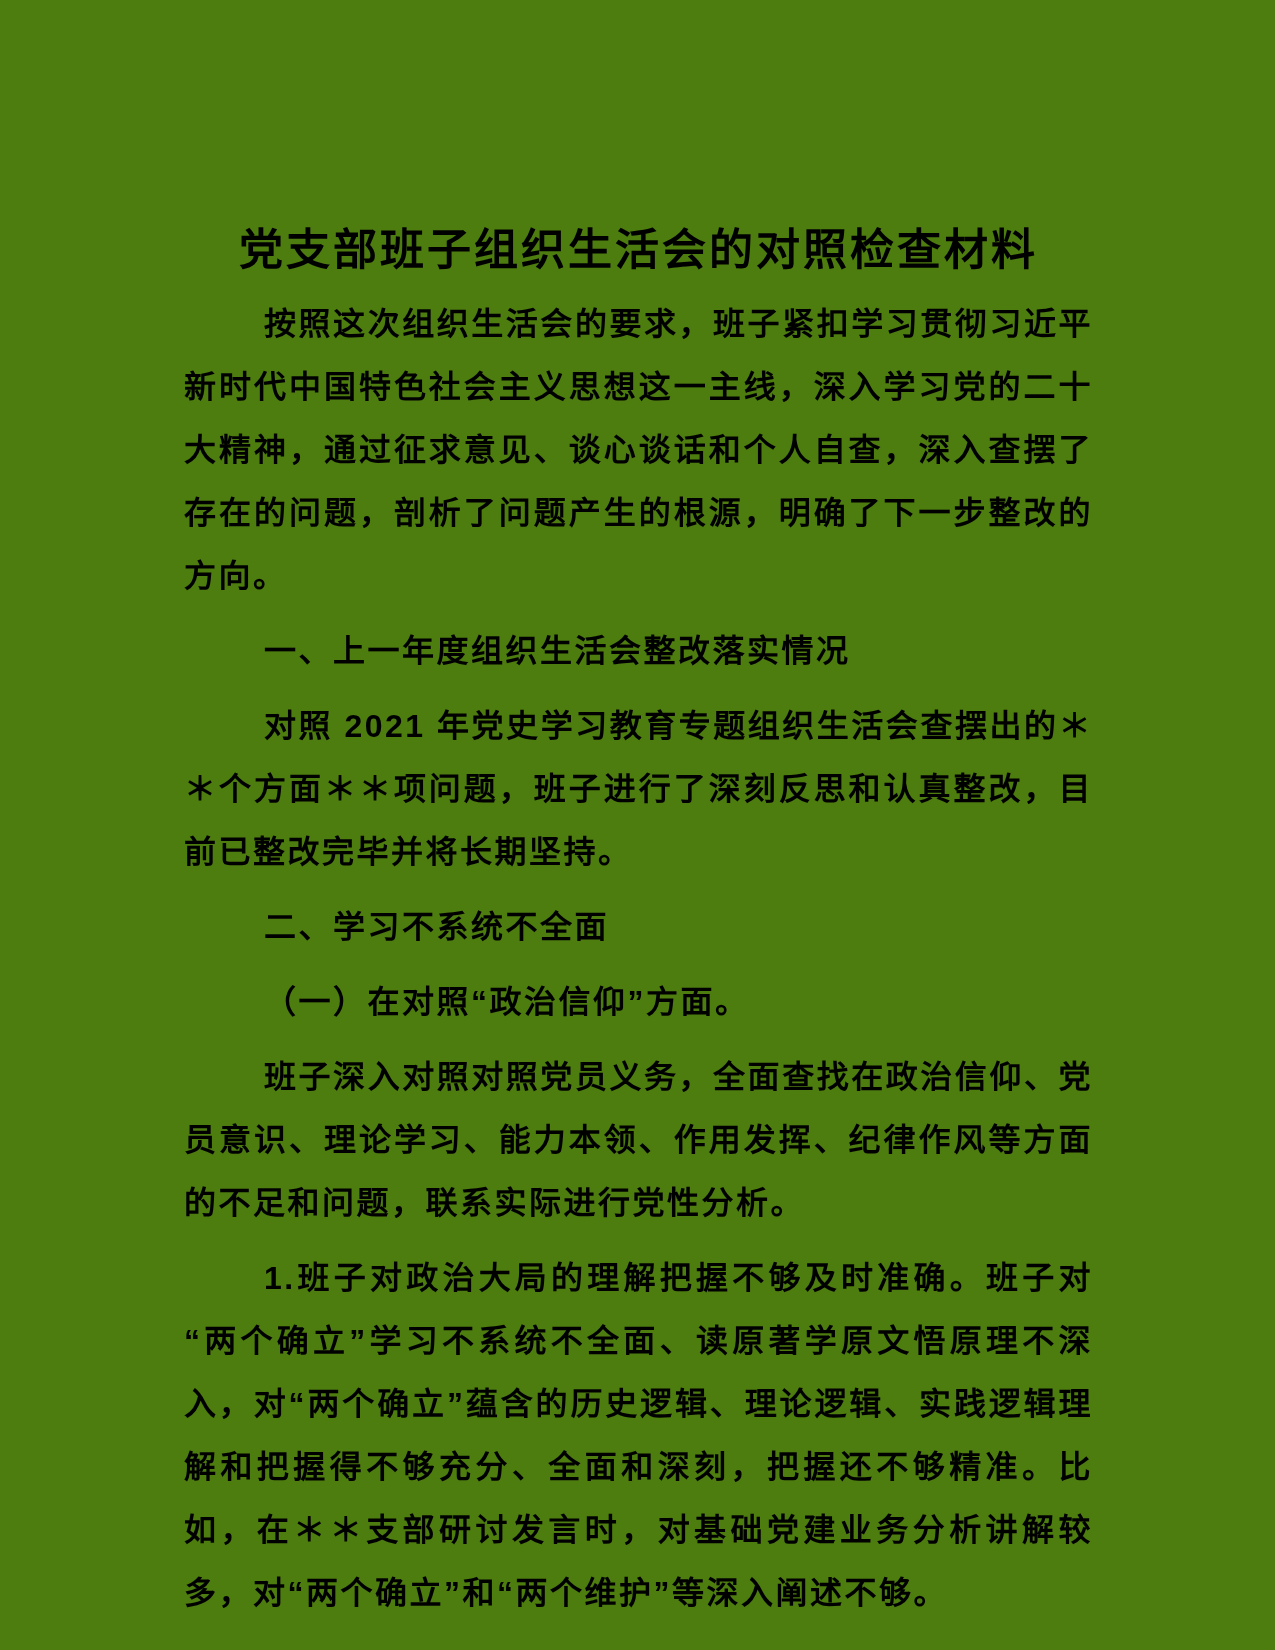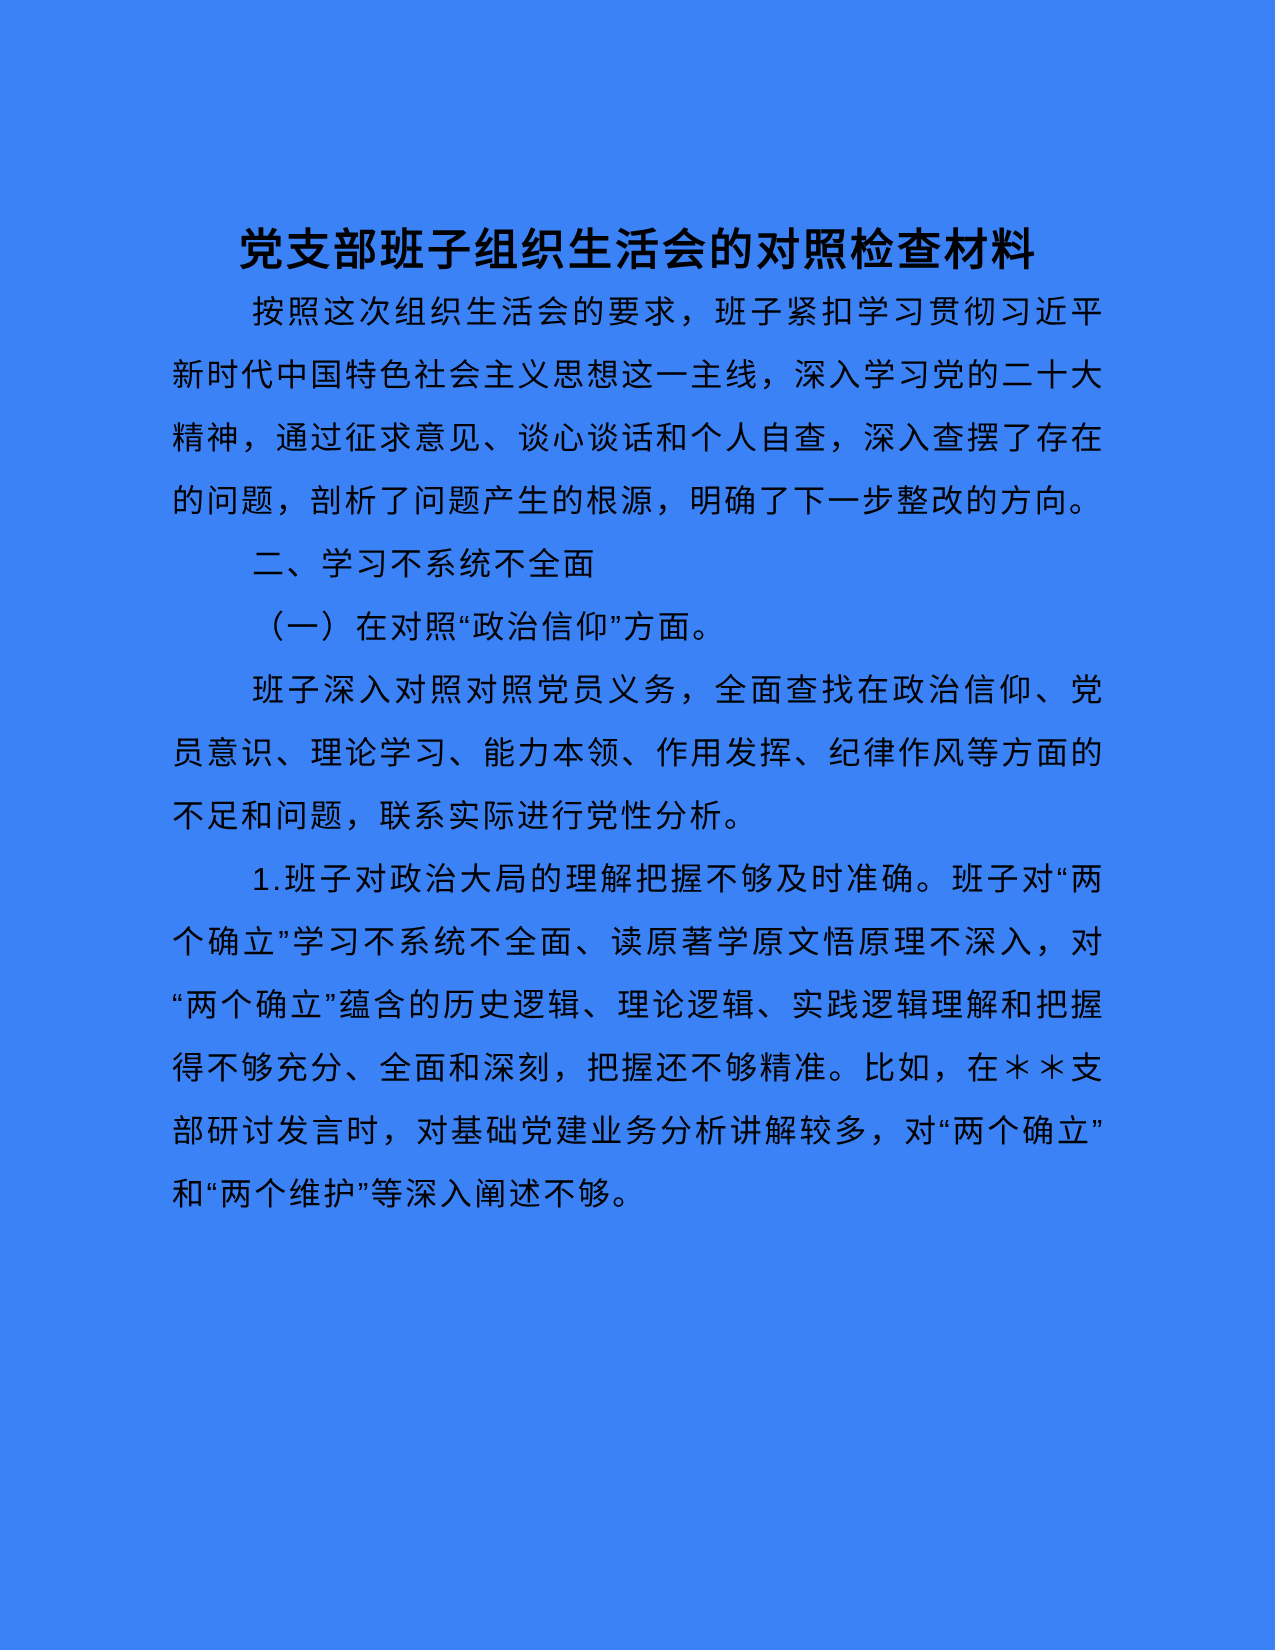--- a/index.html
+++ b/index.html
@@ -10,54 +10,56 @@
   body {
     width: 1275px;
     height: 1650px;
     overflow: hidden;
   }
   .page {
     box-sizing: border-box;
     width: 1275px;
     height: 1650px;
     padding: 218px 170px 0 172px;
-    background: #3b82f6;
+    background: #4d7c0f;
     color: #000000;
     font-family: "Liberation Sans", "DejaVu Sans", sans-serif;
   }
   .doc-title {
     margin: 0;
     font-size: 44px;
     font-weight: 700;
     line-height: 63px;
     letter-spacing: 3px;
     text-align: center;
     white-space: nowrap;
   }
   .para {
-    margin: 0;
+    margin: 12px;
     font-size: 32px;
-    font-weight: 400;
+    font-weight: 700;
     line-height: 63px;
     letter-spacing: 2.5px;
     text-align: justify;
     text-indent: 80px;
     word-break: break-all;
   }
 </style>
 </head>
 <body>
 
 <div class="page">
 
   <h1 class="doc-title">党支部班子组织生活会的对照检查材料</h1>
 
   <p class="para">按照这次组织生活会的要求，班子紧扣学习贯彻习近平新时代中国特色社会主义思想这一主线，深入学习党的二十大精神，通过征求意见、谈心谈话和个人自查，深入查摆了存在的问题，剖析了问题产生的根源，明确了下一步整改的方向。</p>
 
+  <p class="para">一、上一年度组织生活会整改落实情况</p>
 
+  <p class="para">对照 2021 年党史学习教育专题组织生活会查摆出的＊＊个方面＊＊项问题，班子进行了深刻反思和认真整改，目前已整改完毕并将长期坚持。</p>
 
   <p class="para">二、学习不系统不全面</p>
 
   <p class="para">（一）在对照“政治信仰”方面。</p>
 
   <p class="para">班子深入对照对照党员义务，全面查找在政治信仰、党员意识、理论学习、能力本领、作用发挥、纪律作风等方面的不足和问题，联系实际进行党性分析。</p>
 
   <p class="para">1.班子对政治大局的理解把握不够及时准确。班子对“两个确立”学习不系统不全面、读原著学原文悟原理不深入，对“两个确立”蕴含的历史逻辑、理论逻辑、实践逻辑理解和把握得不够充分、全面和深刻，把握还不够精准。比如，在＊＊支部研讨发言时，对基础党建业务分析讲解较多，对“两个确立”和“两个维护”等深入阐述不够。</p>
 
 </div>

